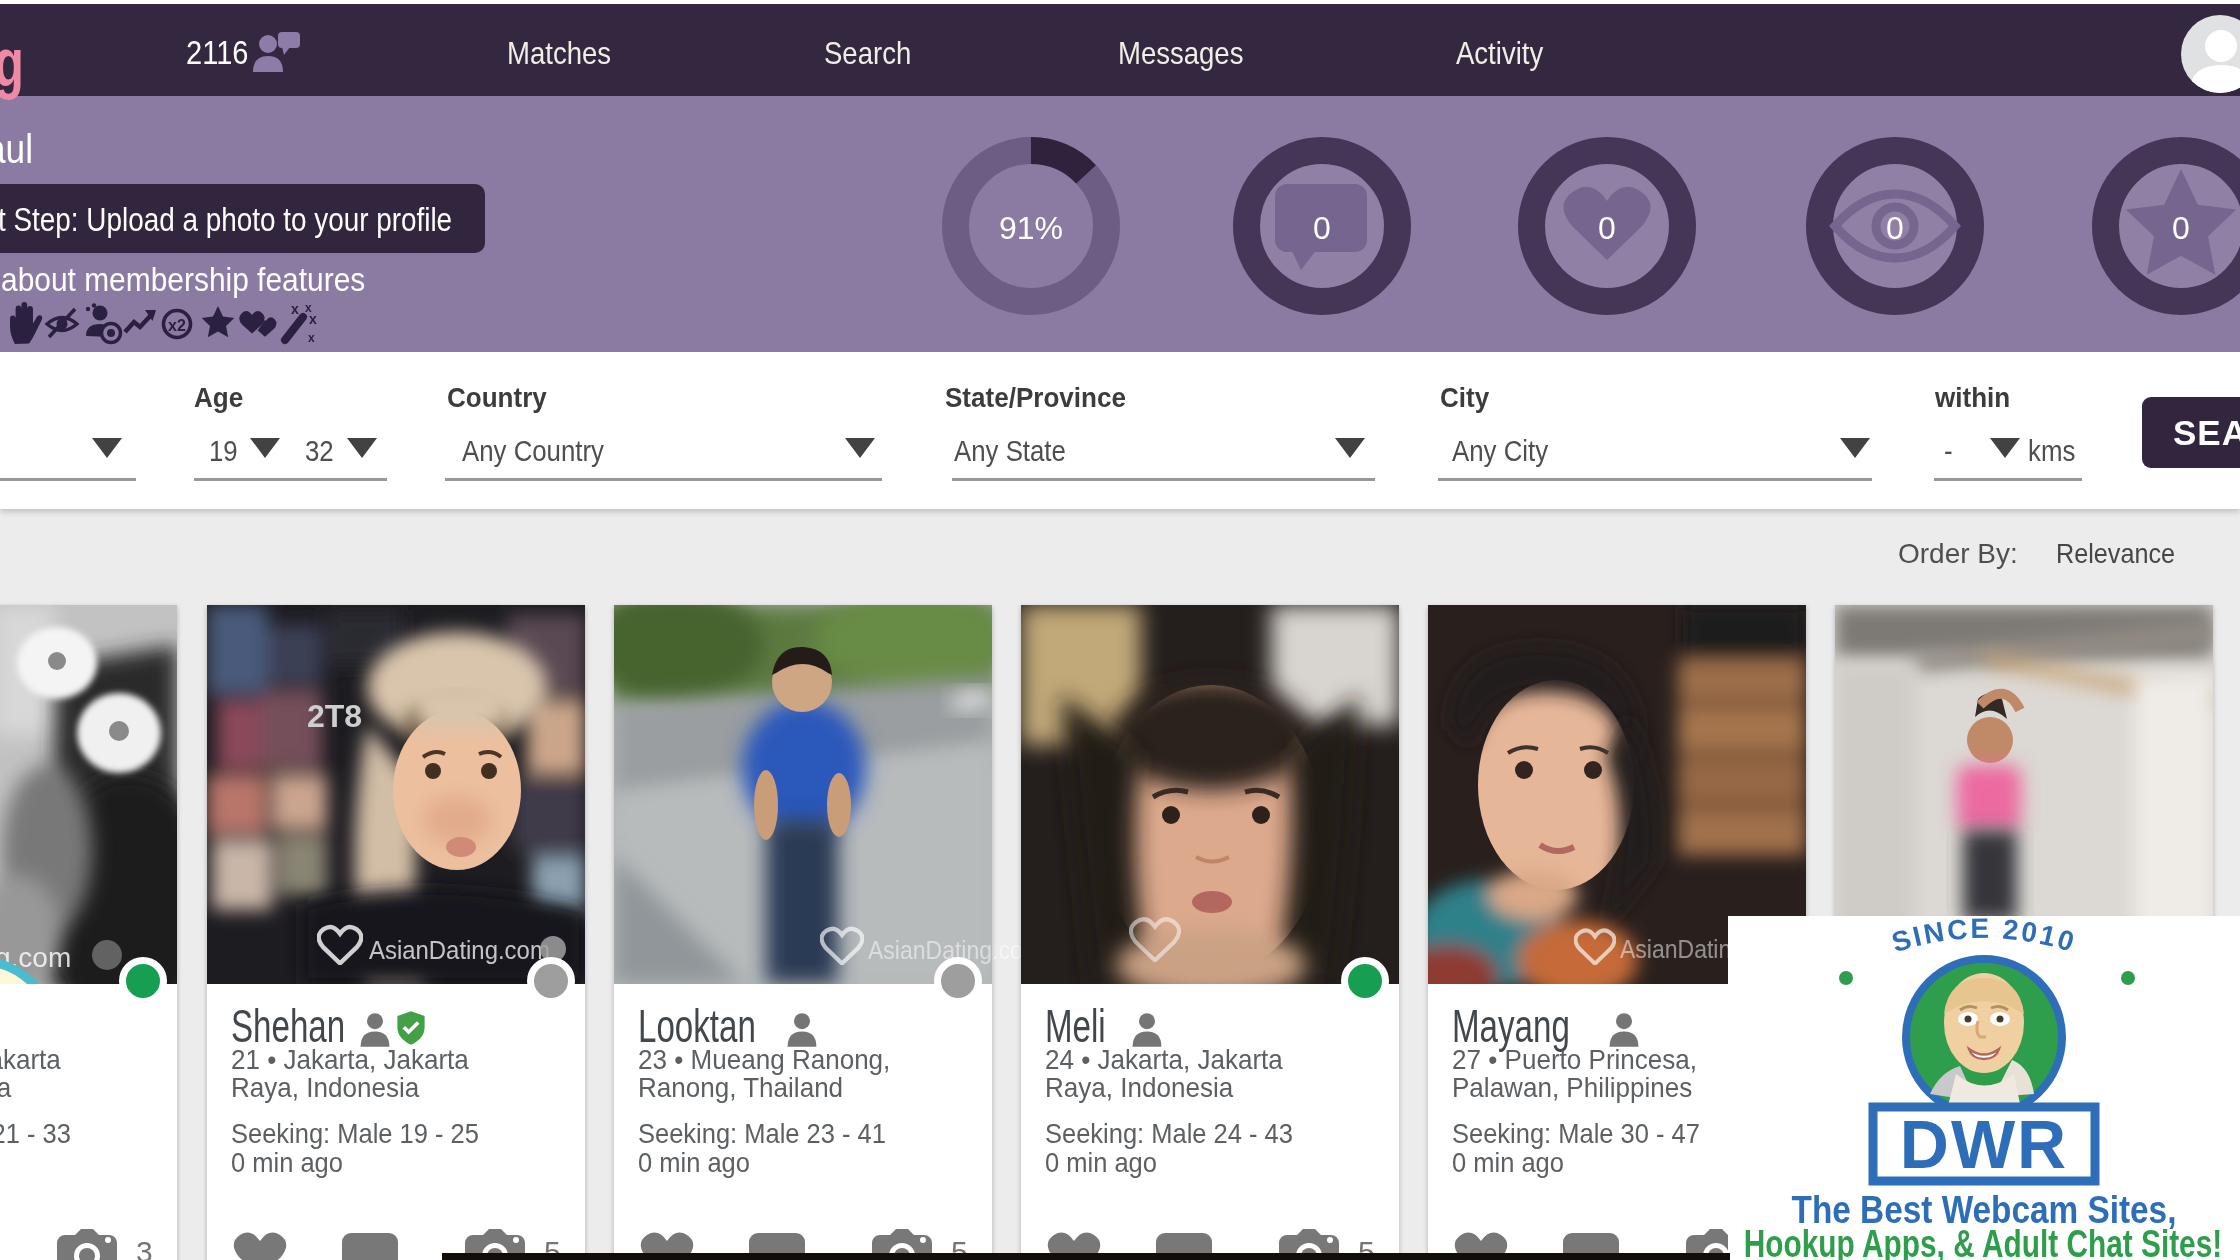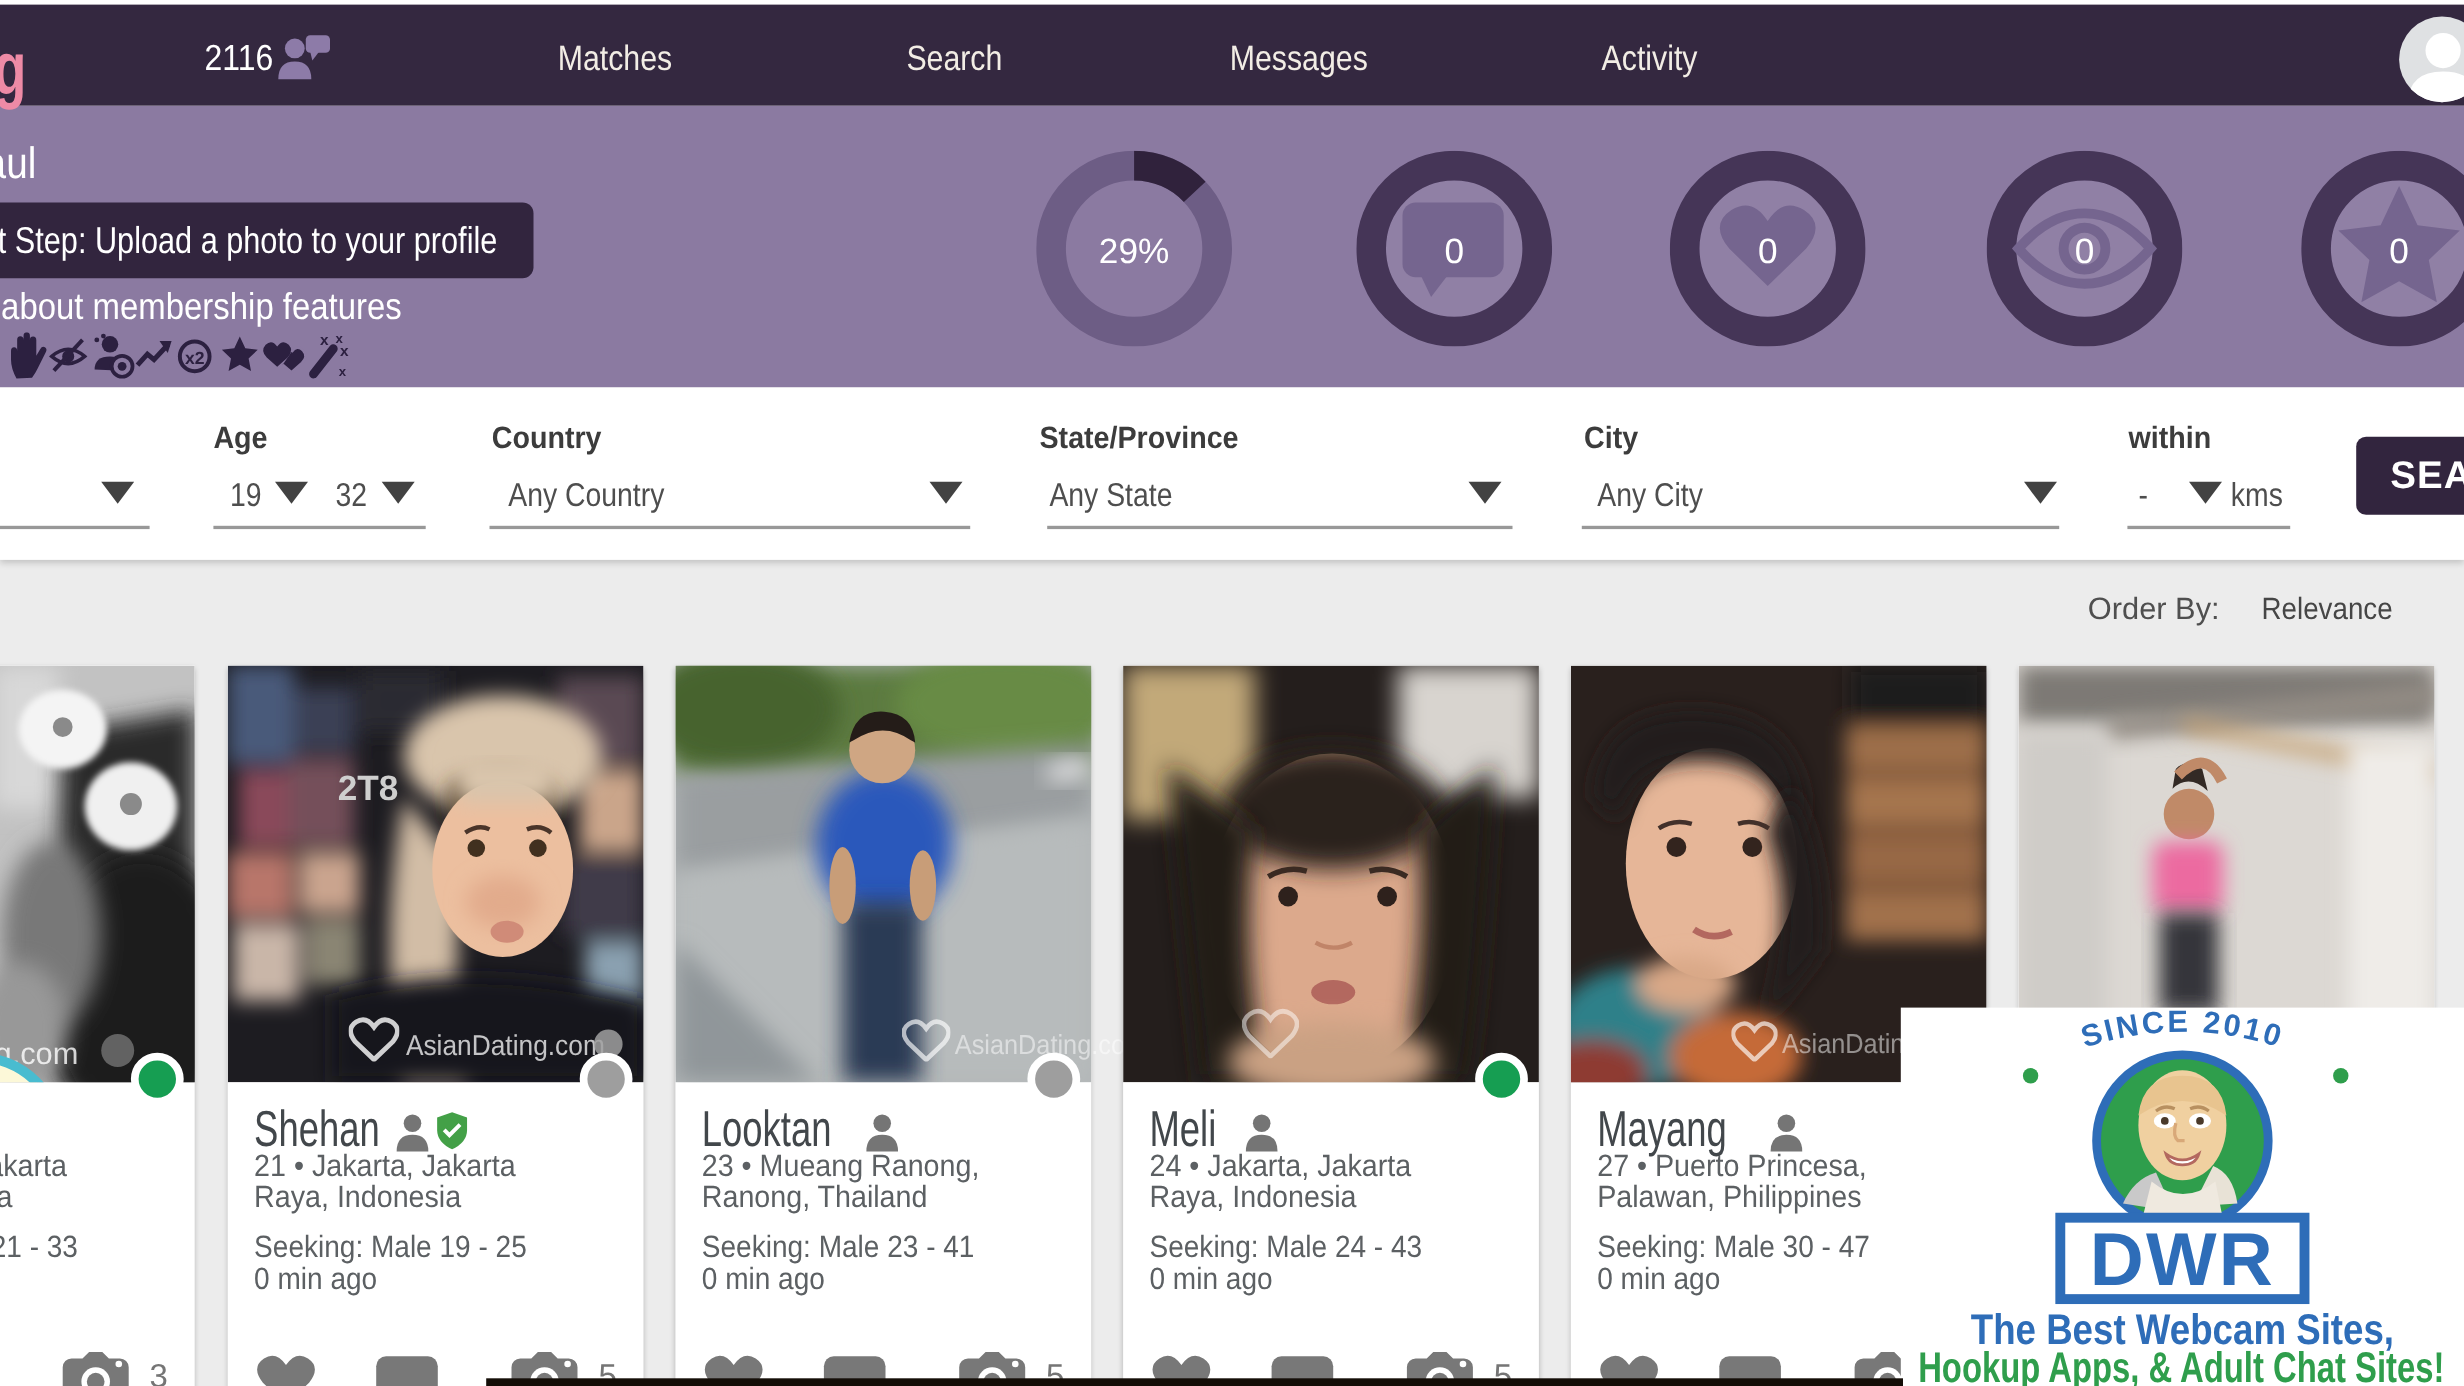--- a/index.html
+++ b/index.html
@@ -135,21 +135,21 @@
           <text x="27" y="20" font-size="14" font-weight="bold" fill="#2c2040">x</text>
           <text x="26" y="38" font-size="12" font-weight="bold" fill="#2c2040">x</text>
         </g>
       </svg>
     </div>
 
     <svg class="ring" style="left:942px" width="178" height="178" viewBox="0 0 178 178">
       <circle cx="89" cy="89" r="75.5" fill="none" stroke="#6d5d85" stroke-width="27"></circle>
       <circle cx="89" cy="89" r="75.5" fill="none" stroke="#30223c" stroke-width="27" stroke-dasharray="61.66 412.7" transform="rotate(-90 89 89)"></circle>
     </svg>
-    <div class="ringnum" style="left:942px">29%</div>
+    <div class="ringnum" style="left:942px">91%</div>
     <svg class="ring" style="left:1233px" width="178" height="178" viewBox="0 0 178 178">
       <circle cx="89" cy="89" r="62" fill="rgba(255,255,255,0.05)"></circle>
       <circle cx="89" cy="89" r="75.5" fill="none" stroke="#453557" stroke-width="27"></circle>
       <g fill="#75658f">
           <rect x="42" y="47" width="92" height="68" rx="12"></rect>
           <path d="M58 112 l26 0 l-16 21 z"></path>
         </g>
     </svg>
     <div class="ringnum" style="left:1233px">0</div>
     <svg class="ring" style="left:1518px" width="178" height="178" viewBox="0 0 178 178">

